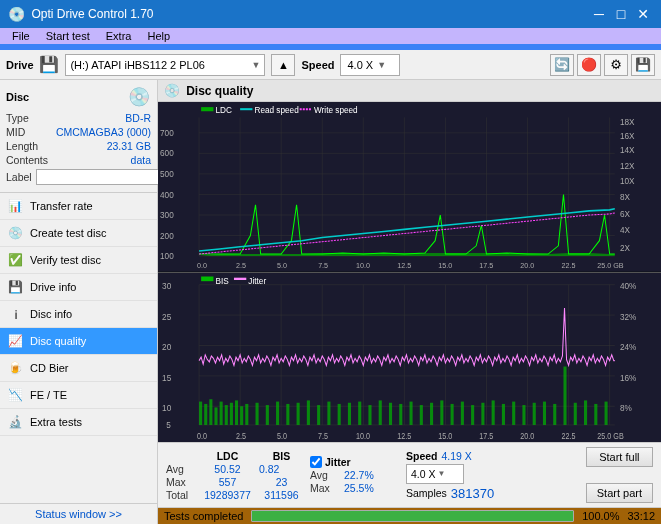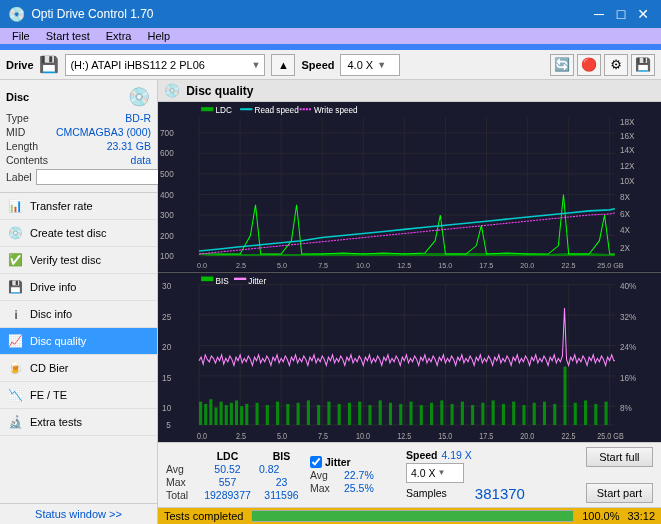--- a/index.html
+++ b/index.html
@@ -52,21 +52,21 @@
     .status-window-btn { padding: 4px 8px; border-top: 1px solid #ccc; cursor: pointer; text-align: center; font-size: 11px; color: #0055cc; }
     .progress-track { flex: 1; height: 12px; background: #ddd; border: 1px solid #aaa; border-radius: 1px; overflow: hidden; }
     .progress-fill { height: 100%; background: #3cb043; width: 100%; }
     .chart-icon { color: #1a73c8; font-size: 13px; }
     .start-btn { padding: 3px 10px; border: 1px solid #aaa; background: linear-gradient(to bottom, #f5f5f5, #e0e0e0); cursor: pointer; font-size: 11px; white-space: nowrap; }
 
     
     .chart-svg { width: 100%; height: 100%; }
 
     
-    .bottom-status { display: flex; align-items: center; padding: 2px 6px; background: #eab308; border-top: 1px solid #ccc; gap: 8px; font-size: 11px; }
+    .bottom-status { display: flex; align-items: center; padding: 2px 6px; background: #a16207; border-top: 1px solid #ccc; gap: 8px; font-size: 11px; }
 
     .sidebar-bottom { margin-top: auto; }
 
     .content-area { flex: 1; overflow: hidden; display: flex; flex-direction: column; }
     
     .quality-header { display: flex; align-items: center; gap: 6px; background: #e4e4e4; border-bottom: 1px solid #ccc; padding: 3px 6px; }
     .quality-title { font-weight: bold; font-size: 12px; }
 
     .charts-area { flex: 1; display: flex; flex-direction: column; gap: 0; overflow: hidden; }
     .chart-top { flex: 1; position: relative; background: #0d1117; border-bottom: 1px solid #555; min-height: 100px; }
@@ -428,21 +428,21 @@
           <span style="font-size:10.5px; color:#0055cc;">4.19 X</span>
         </div>
         <div style="display:flex; align-items:center; gap:2px;">
           <div class="speed-dropdown">
             <span>4.0 X</span>
             <span class="dropdown-arrow">▼</span>
           </div>
         </div>
         <div style="display:flex; gap:4px; align-items:center;">
           <span style="font-size:10.5px;">Samples</span>
-          <span style="font-size:15px; color:#0055cc;margin-left:24px;">381370</span>
+          <span style="font-size:13px; color:#0055cc;">381370</span>
         </div>
       </div>
 
       <div style="display:flex; flex-direction:column; gap:16px; margin-left:auto;">
         <button class="start-btn">Start full</button>
         <button class="start-btn">Start part</button>
       </div>
     </div>
 
     <div class="bottom-status">

